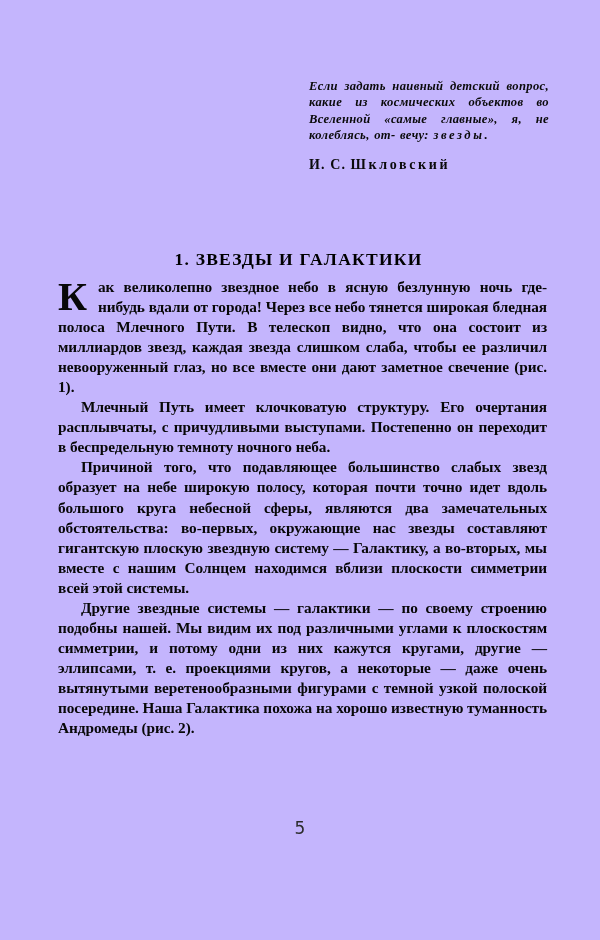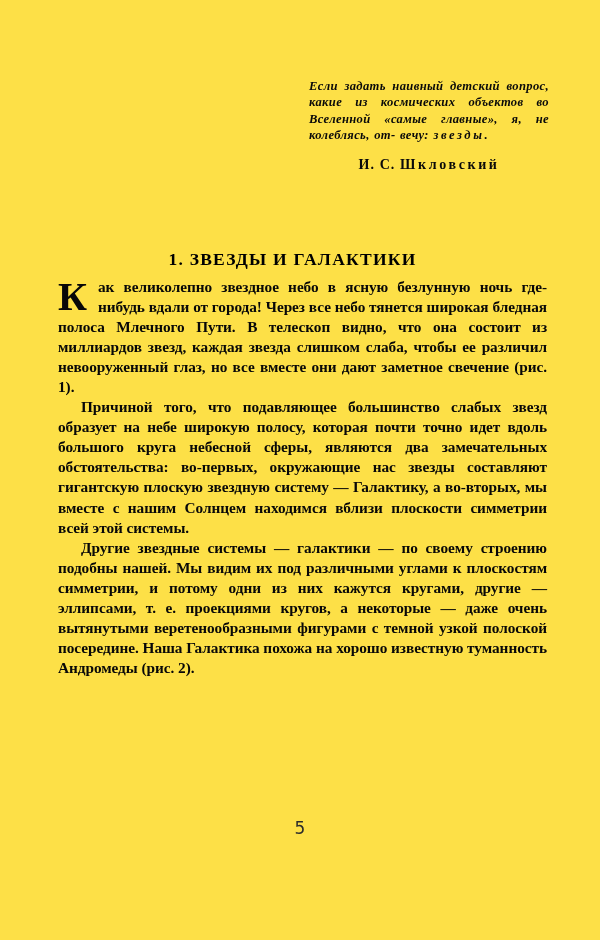--- a/index.html
+++ b/index.html
@@ -16,21 +16,21 @@
     color: #000000;
     -webkit-font-smoothing: none;
   }
 
   .page {
     position: absolute;
     left: 0;
     top: 0;
     width: 600px;
     height: 940px;
-    background: #fde047;
+    background: #c4b5fd;
   }
 
   
   .epigraph {
     position: absolute;
     left: 309px;
     top: 78px;
     width: 240px;
   }
   .epigraph-text {
@@ -42,34 +42,34 @@
     text-justify: inter-word;
     letter-spacing: 0.35px;
     word-spacing: 1px;
     color: #0a0a0a;
   }
   .epigraph-text .spaced {
     letter-spacing: 2.6px;
   }
   .epigraph-attr {
     margin-top: 13px;
-    text-align: center;
+    text-align: left;
     font-size: 14px;
     font-weight: 700;
     letter-spacing: 1.1px;
     color: #0a0a0a;
   }
   .epigraph-attr .surname {
     letter-spacing: 2.6px;
   }
 
   
   .section-title {
     position: absolute;
-    left: 48px;
+    left: 54px;
     top: 249px;
     width: 489px;
     text-align: center;
     font-size: 17.5px;
     font-weight: 700;
     letter-spacing: 1.25px;
     color: #000;
   }
 
   
@@ -143,20 +143,21 @@
       <span>И. С. </span><span class="surname">Шкловский</span>
     </div>
   </div>
 
   <div class="section-title">1. ЗВЕЗДЫ И ГАЛАКТИКИ</div>
 
   <div class="body-col">
 
     <p class="para dropcap-para"><span class="dropcap">К</span><span>ак великолепно звездное небо в ясную безлунную ночь где-нибудь вдали от города!  Через все небо тянется широкая бледная полоса Млечного Пути. В телескоп видно, что она состоит из миллиардов звезд, каждая звезда слишком слаба, чтобы ее различил невооруженный глаз, но все вместе они дают заметное свечение (рис. 1).</span></p>
 
+    <p class="para indent">Млечный Путь имеет клочковатую  структуру.  Его очертания расплывчаты, с причудливыми выступами. Постепенно он переходит в беспредельную темноту ночного неба.</p>
 
     <p class="para indent">Причиной того, что подавляющее большинство слабых звезд образует на небе широкую полосу, которая почти точно идет вдоль большого круга небесной сферы, являются два замечательных обстоятельства: во-первых, окружающие нас звезды составляют гигантскую плоскую звездную систему — Галактику, а во-вторых, мы вместе с нашим Солнцем находимся вблизи  плоскости  симметрии всей этой системы.</p>
 
     <p class="para indent">Другие звездные  системы — галактики — по  своему строению подобны нашей. Мы видим их под различными углами к плоскостям симметрии, и потому одни из них кажутся кругами, другие — эллипсами, т. е. проекциями кругов, а некоторые — даже очень вытянутыми веретенообразными фигурами с темной узкой полоской посередине. Наша Галактика похожа на  хорошо известную туманность Андромеды (рис. 2).</p>
 
 
   </div>
 
   <div class="folio">5</div>
 

